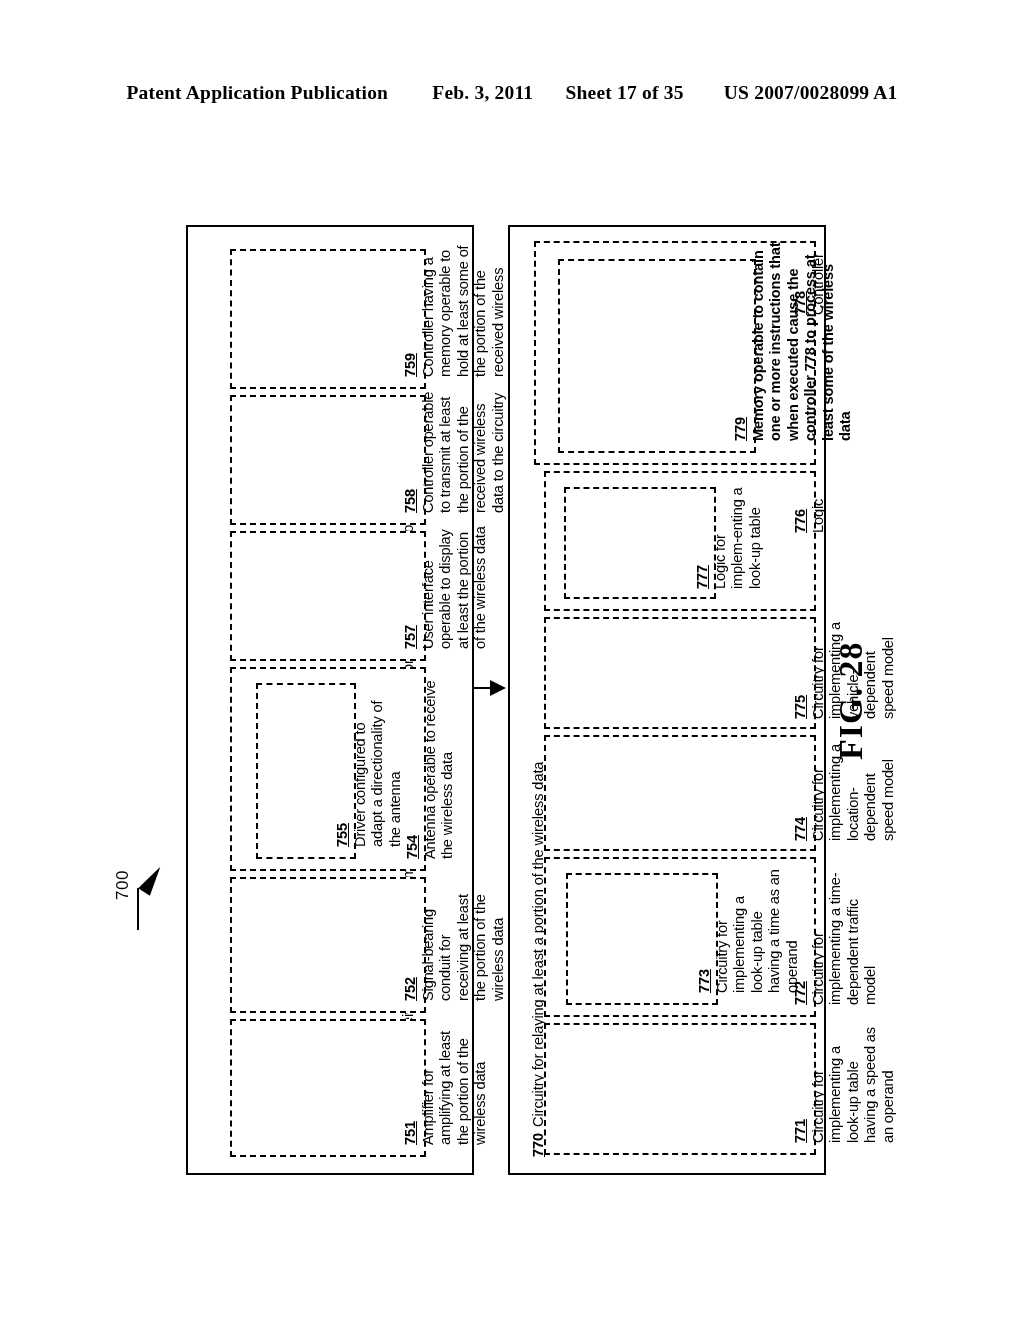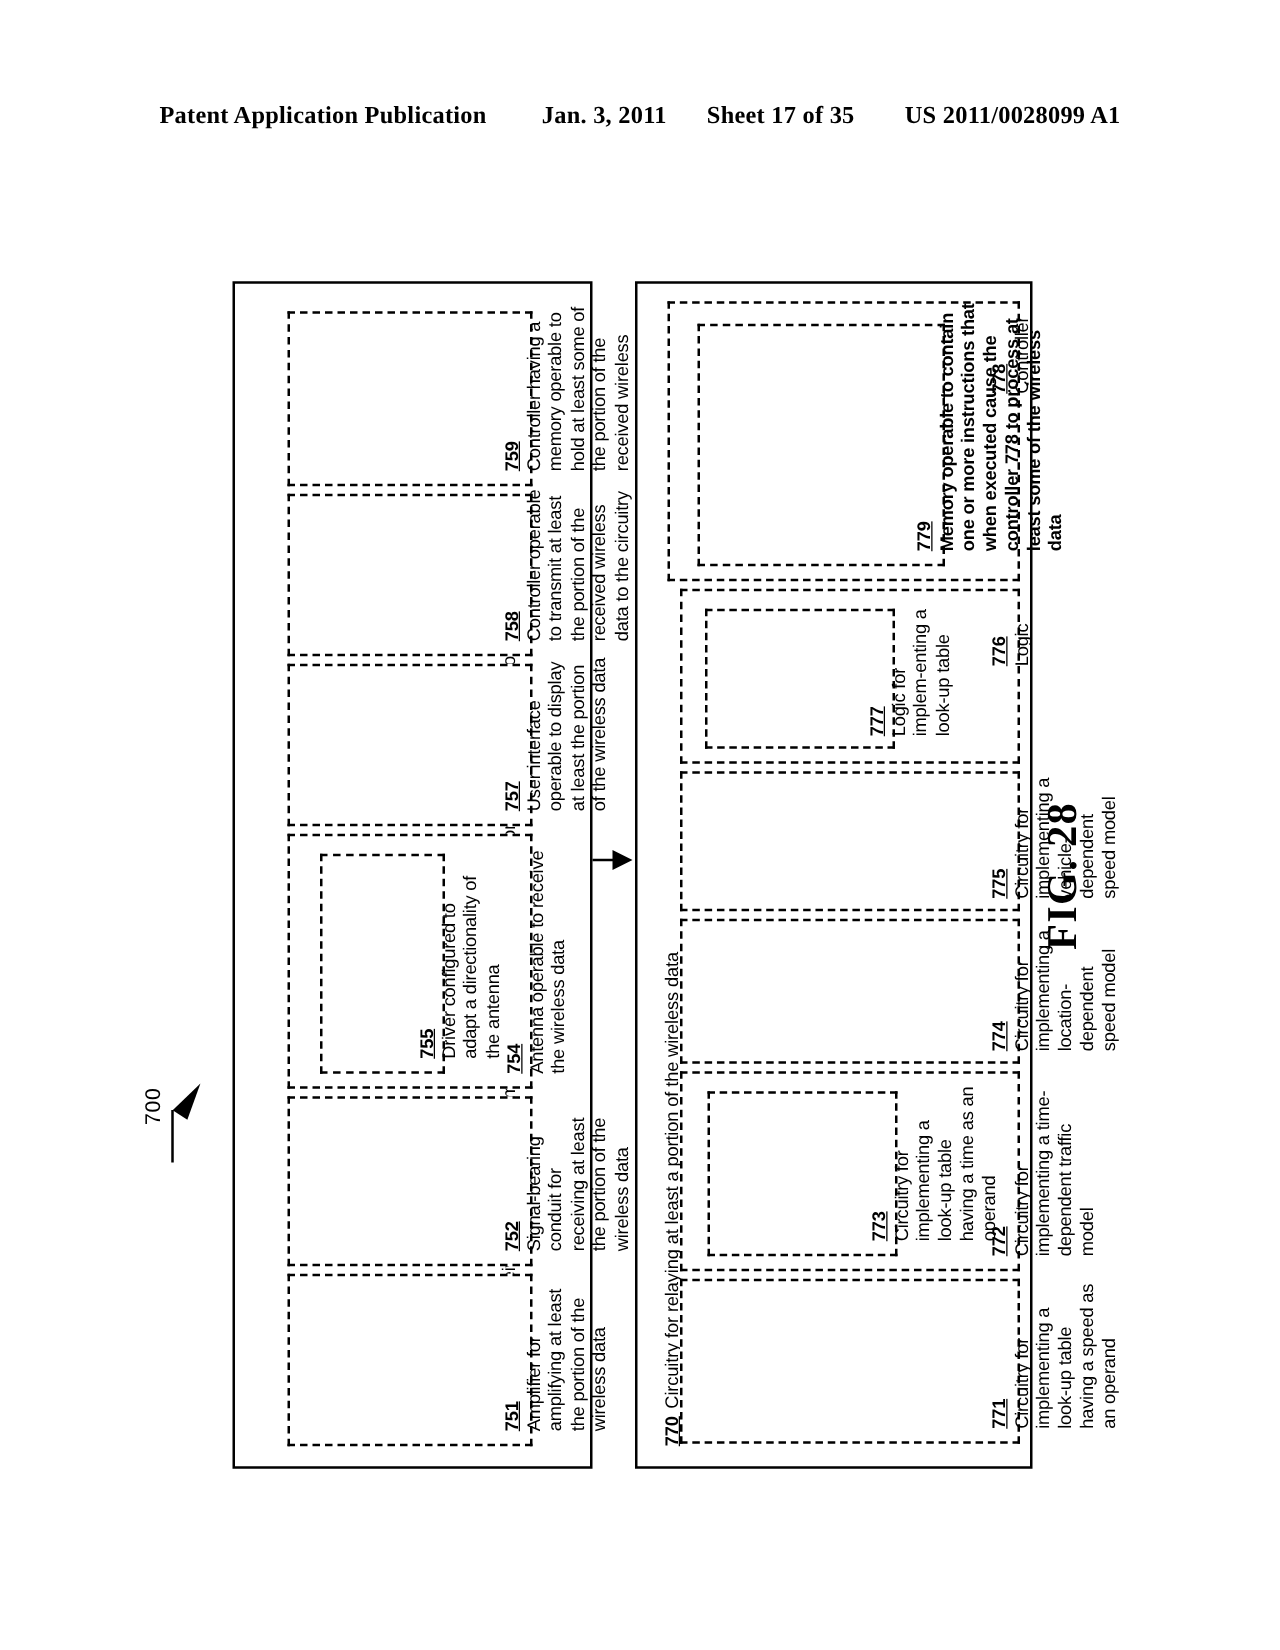--- a/index.html
+++ b/index.html
@@ -166,25 +166,25 @@
     border-bottom: 8px solid transparent;
     border-left: 16px solid #000;
   }
 </style>
 </head>
 <body>
 
 <div class="pub-header">
   <span>Patent Application Publication</span>
   <span class="hdr-gap-1"></span>
-  <span>Jan. 3, 2011</span>
+  <span>Feb. 3, 2011</span>
   <span class="hdr-gap-2"></span>
   <span>Sheet 17 of 35</span>
   <span class="hdr-gap-3"></span>
-  <span>US 2011/0028099 A1</span>
+  <span>US 2007/0028099 A1</span>
 </div>
 
 <div class="sheet">
 
   <div class="ref-700">700</div>
   <div class="lead-line"></div>
   <div class="lead-arrow"></div>
 
   <div class="fig-caption">FIG. 28</div>
 

